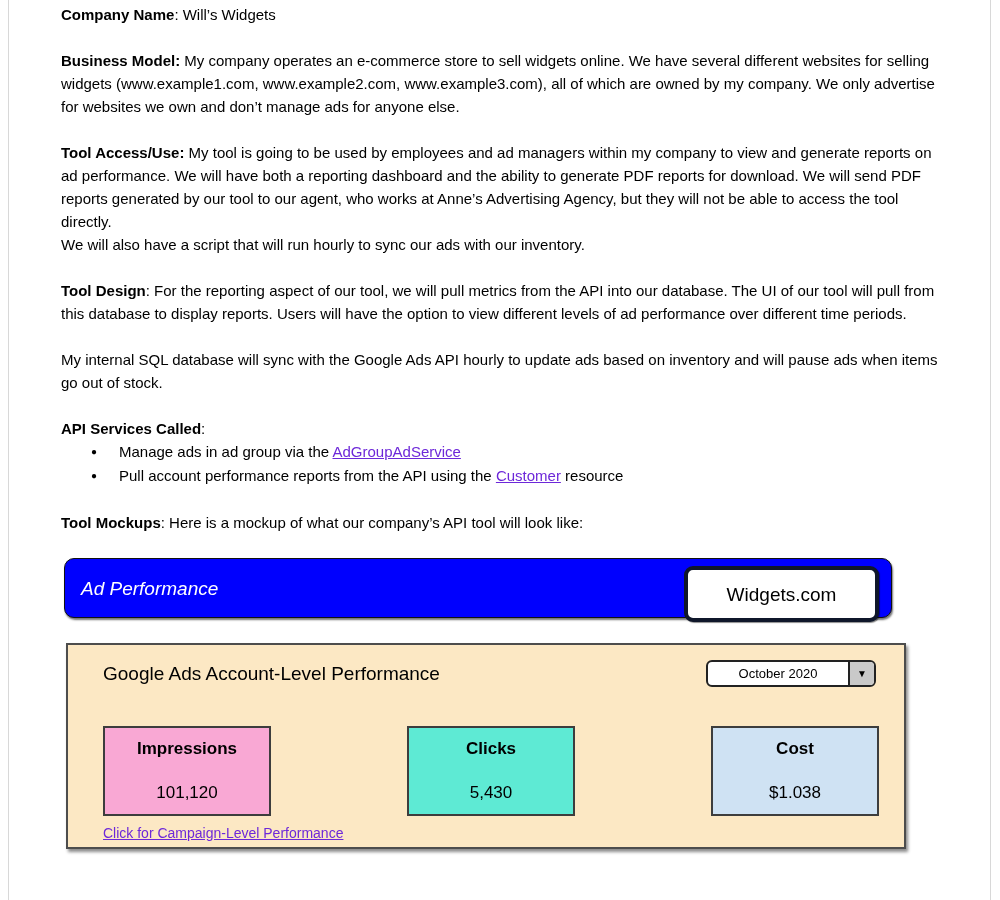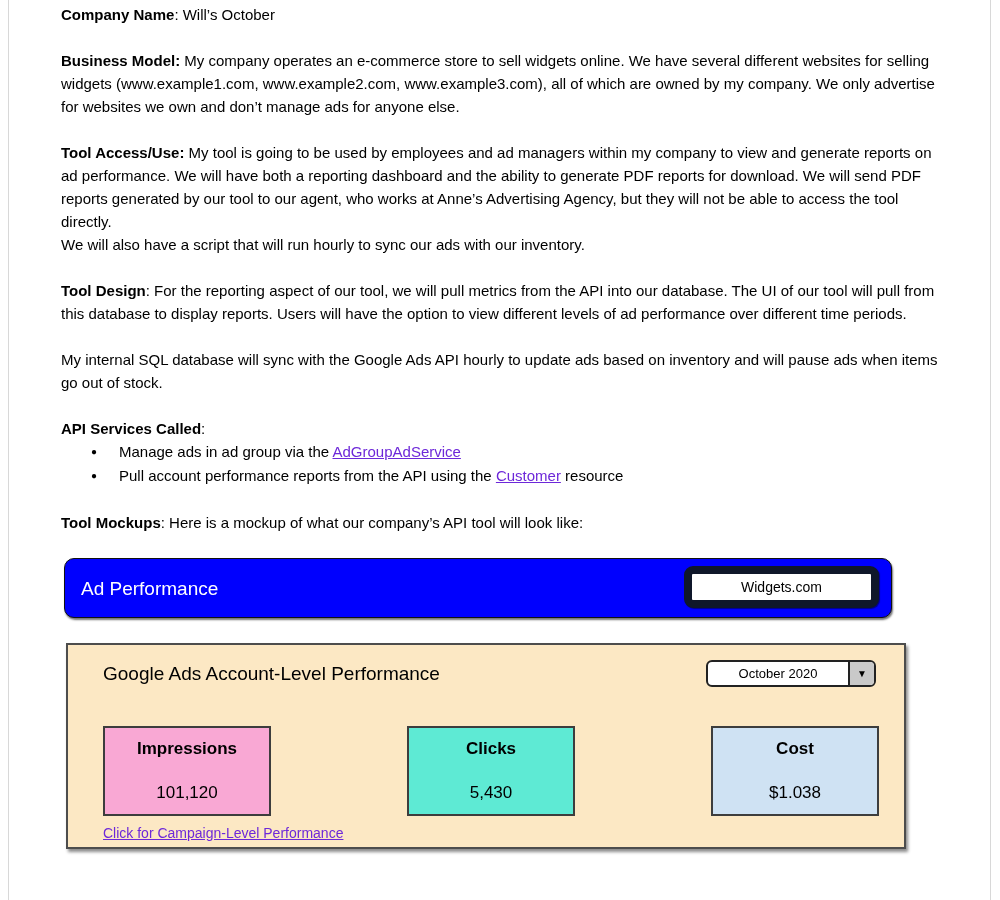--- a/index.html
+++ b/index.html
@@ -42,25 +42,25 @@
     border-radius: 10px;
     box-shadow: 1px 2px 2px rgba(0,0,0,0.55);
   }
   .mock-header-title {
     position: absolute; left: 16px; top: 50%;
     transform: translateY(-50%);
     color: #ffffff; font-size: 19px;
   }
   .site-button {
     position: absolute; right: 12px; top: 7px;
-    width: 195px; height: 42px;
+    width: 195px; height: 56px;
     background: #ffffff;
-    border: 8px solid #0f172a;
+    border: 4px solid #0f172a;
     border-radius: 9px;
-    font-size: 14px; color: #000000;
+    font-size: 19px; color: #000000;
     display: flex; align-items: center; justify-content: center;
     box-shadow: 1px 1px 1px rgba(0,0,0,0.45);
     cursor: pointer;
   }
   .mock-panel {
     position: relative;
     margin: 25px 0 0 5px;
     width: 840px;
     height: 206px;
     background: #fce8c4;
@@ -105,42 +105,42 @@
   .metric-label { font-weight: bold; font-size: 17px; }
   .metric-value { font-size: 17px; }
   .panel-link-row { margin-top: 6px; font-size: 14px; }
 </style>
 </head>
 <body>
 
 <div class="page">
   <div class="content">
 
-    <p class="para first"><span class="b">Company Name</span><span>: Will’s October</span></p>
+    <p class="para first"><span class="b">Company Name</span><span>: Will’s Widgets</span></p>
 
     <p class="para"><span class="b">Business Model:</span><span> My company operates an e-commerce store to sell widgets online. We have several different websites for selling widgets (www.example1.com, www.example2.com, www.example3.com), all of which are owned by my company. We only advertise for websites we own and don’t manage ads for anyone else.</span></p>
 
     <p class="para"><span class="b">Tool Access/Use:</span><span> My tool is going to be used by employees and ad managers within my company to view and generate reports on ad performance. We will have both a reporting dashboard and the ability to generate PDF reports for download. We will send PDF reports generated by our tool to our agent, who works at Anne’s Advertising Agency, but they will not be able to access the tool directly.</span><br>
       <span>We will also have a script that will run hourly to sync our ads with our inventory.</span></p>
 
     <p class="para"><span class="b">Tool Design</span><span>: For the reporting aspect of our tool, we will pull metrics from the API into our database. The UI of our tool will pull from this database to display reports. Users will have the option to view different levels of ad performance over different time periods.</span></p>
 
     <p class="para">My internal SQL database will sync with the Google Ads API hourly to update ads based on inventory and will pause ads when items go out of stock.</p>
 
     <p class="para"><span class="b">API Services Called</span><span>:</span></p>
 
     <ul class="svc-list">
       <li><span>Manage ads in ad group via the </span><a class="doclink">AdGroupAdService</a><span></span></li>
       <li><span>Pull account performance reports from the API using the </span><a class="doclink">Customer</a><span> resource</span></li>
     </ul>
 
     <p class="para"><span class="b">Tool Mockups</span><span>: Here is a mockup of what our company’s API tool will look like:</span></p>
 
     <div class="mock-header" style="background: rgb(0, 0, 254);">
-      <span class="mock-header-title" style="color: rgb(255, 255, 255);">Ad Performance</span>
+      <span class="mock-header-title" style="color: rgb(255, 255, 255); font-style: italic;">Ad Performance</span>
       <div class="site-button">Widgets.com</div>
     </div>
 
     <div class="mock-panel" style="background: rgb(252, 232, 196);">
       <div class="panel-title">Google Ads Account-Level Performance</div>
 
       <div class="date-dropdown">
         <span class="date-dropdown-value">October 2020</span>
         <span class="date-dropdown-btn">▼</span>
       </div>

